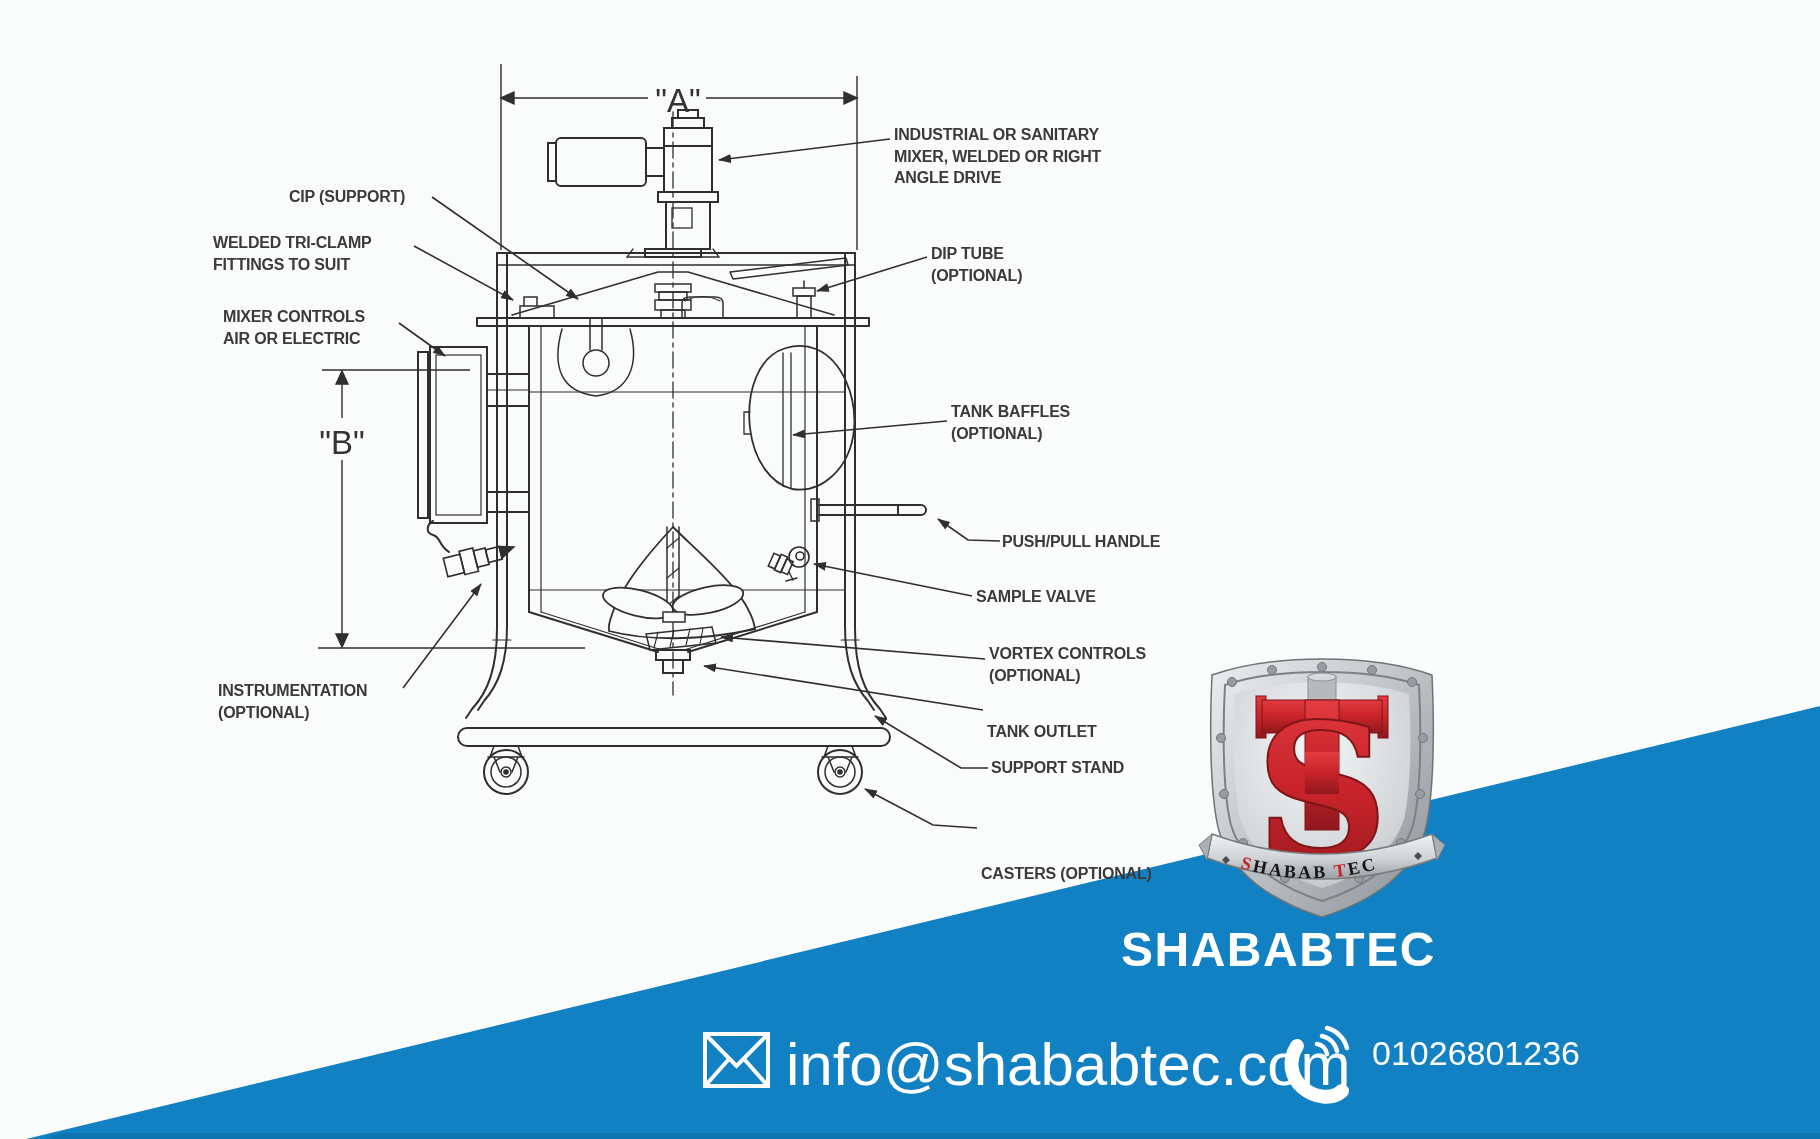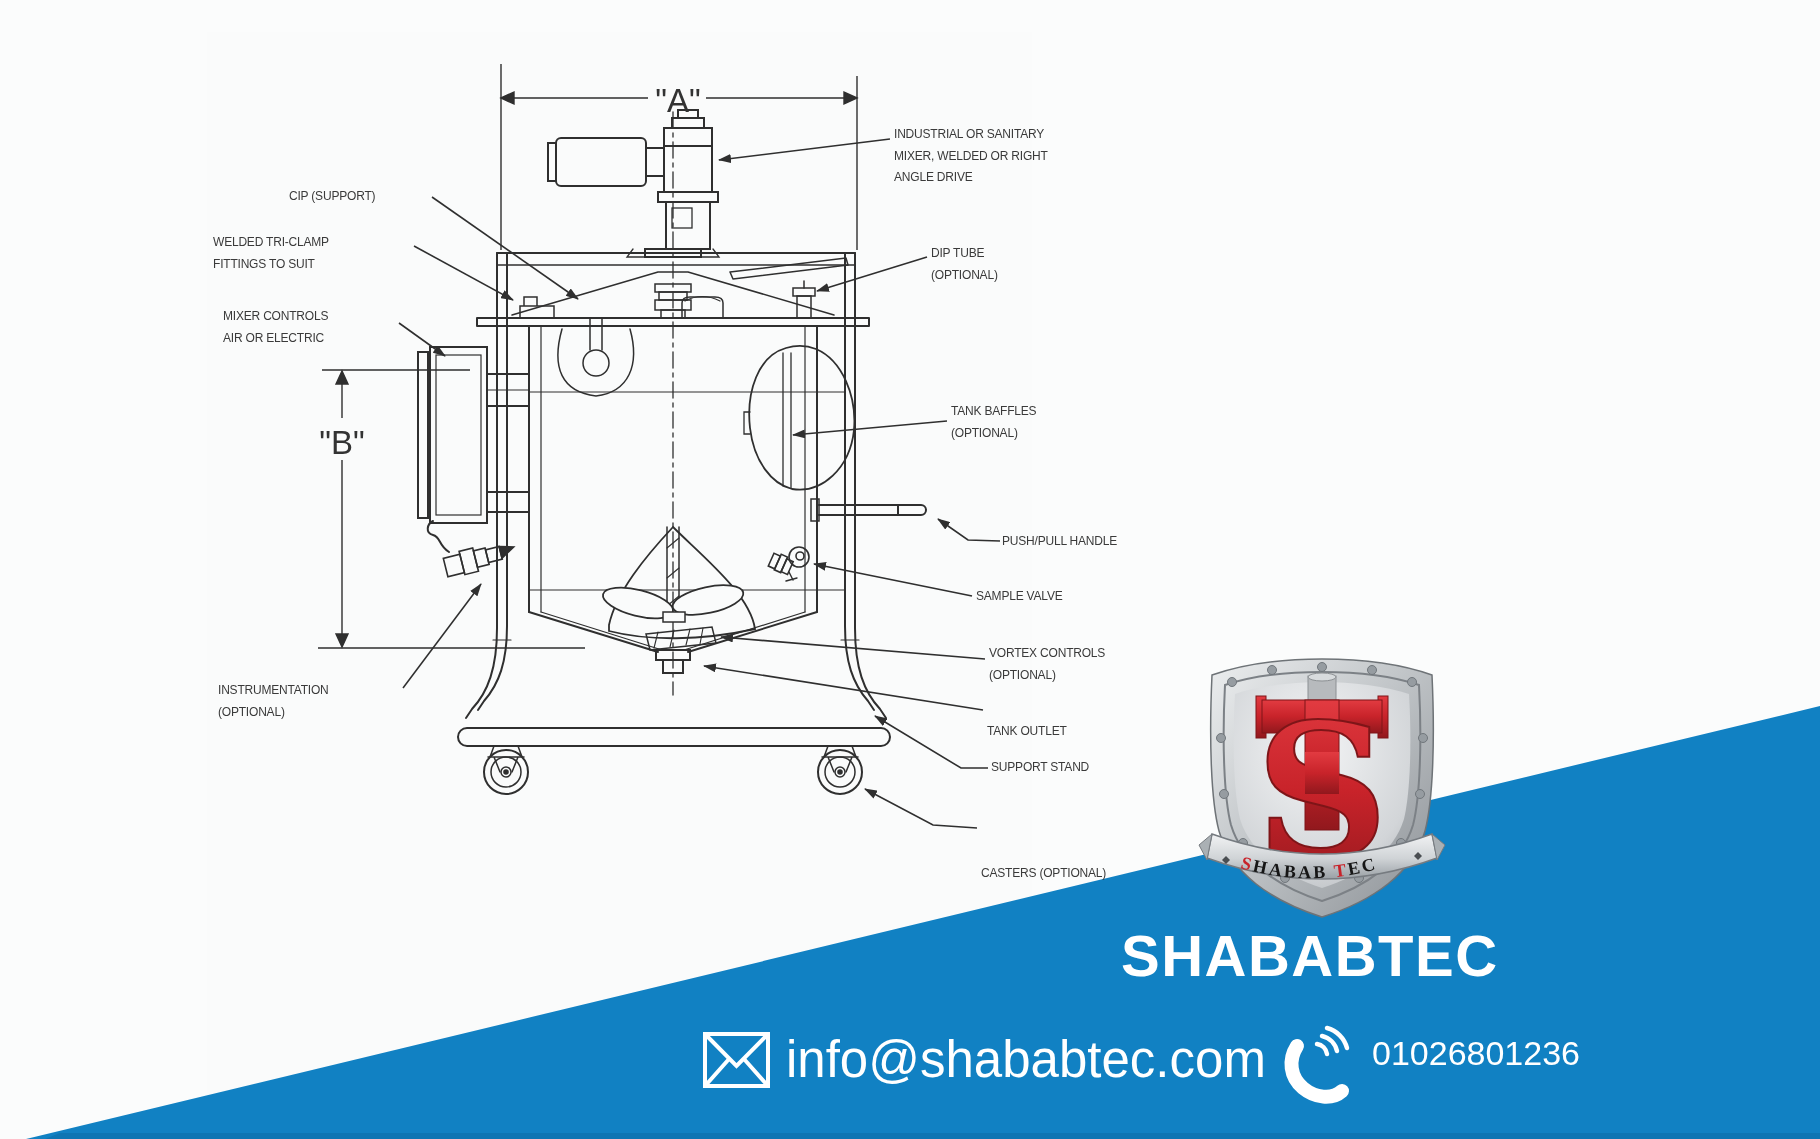--- a/index.html
+++ b/index.html
@@ -1,24 +1,24 @@
 <!DOCTYPE html>
 <html><head>
 <meta charset="utf-8">
 <style>
   html,body{margin:0;padding:0;background:#eef0f0;}
   #stage{position:relative;width:1820px;height:1139px;background:#fbfcfc;overflow:hidden;
          font-family:"Liberation Sans",sans-serif;}
   svg{position:absolute;left:0;top:0;}
-  .label{position:absolute;font-size:12px;line-height:21.5px;color:#3a3a3a;
-         letter-spacing:-0.2px;white-space:nowrap;}
+  .label{position:absolute;font-size:16px;line-height:21.5px;color:#3a3a3a;
+         letter-spacing:-0.2px;white-space:nowrap;font-weight:bold;}
   .dim{position:absolute;font-size:33px;color:#333;white-space:nowrap;text-align:center;}
-  .brand{position:absolute;left:1121px;top:922px;font-size:58px;font-weight:bold;
+  .brand{position:absolute;left:1121px;top:922px;font-size:48px;font-weight:bold;
          color:#ffffff;letter-spacing:1.5px;}
-  .email{position:absolute;left:786px;top:1030px;font-size:51px;color:#ffffff;}
+  .email{position:absolute;left:786px;top:1030px;font-size:60px;color:#ffffff;}
   .phone{position:absolute;left:1372px;top:1034px;font-size:34px;color:#ffffff;}
 </style>
 </head>
 <body>
 
 <div id="stage">
 
   <svg width="1820" height="1139" viewBox="0 0 1820 1139">
     <defs>
       <marker id="ah" markerWidth="13" markerHeight="9" refX="12" refY="4.5" orient="auto" markerUnits="userSpaceOnUse">

